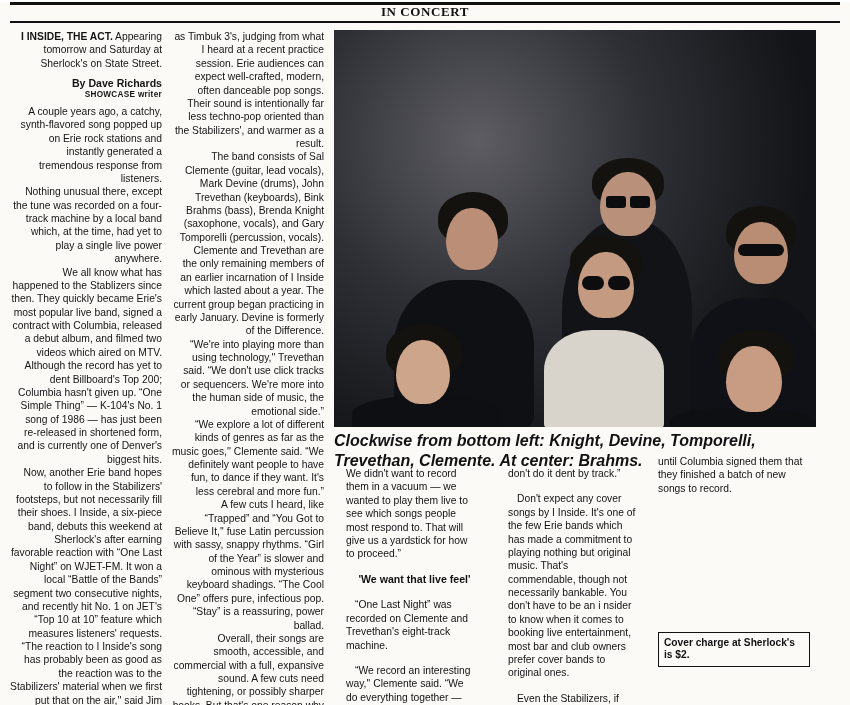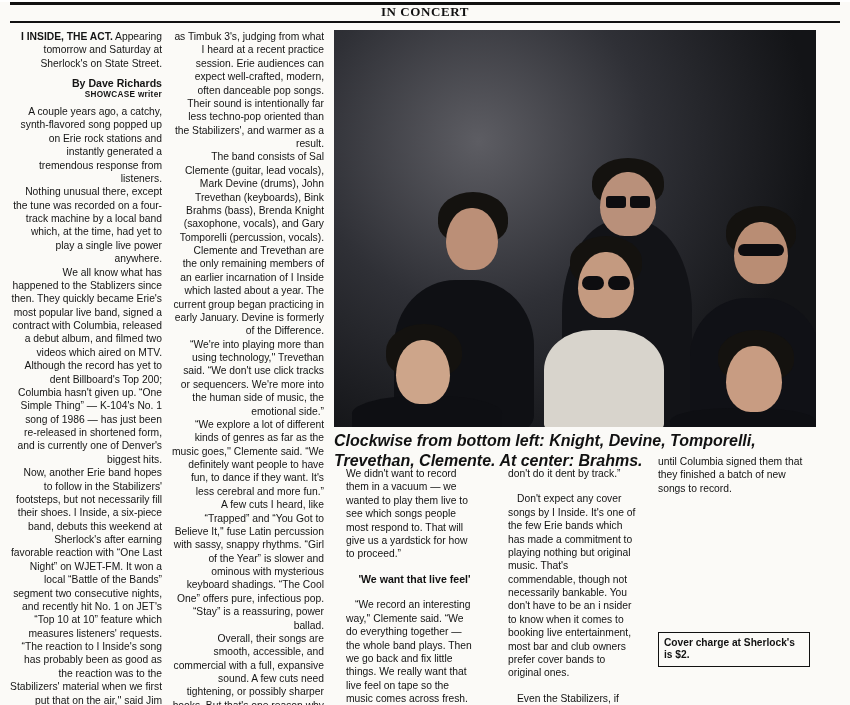--- a/index.html
+++ b/index.html
@@ -279,20 +279,21 @@
     <div class="bcol">
         <div class="spacer-fill"></div>
       </div>
     <div class="bcol">
         <div class="spacer-fill"></div>
       </div>
 
     <div class="bcol">
       <p class="noindent">We didn't want to record them in a vacuum — we wanted to play them live to see which songs people most respond to. That will give us a yardstick for how to proceed.”</p>
       <p class="subhead">'We want that live feel'</p>
+      <p>“One Last Night” was recorded on Clemente and Trevethan's eight-track machine.</p>
       <p>“We record an interesting way,'' Clemente said. “We do everything together — the whole band plays. Then we go back and fix little things. We really want that live feel on tape so the music comes across fresh. That's why we</p>
     </div>
 
     <div class="bcol">
       <p class="noindent">don't do it dent by track.”</p>
       <p>Don't expect any cover songs by I Inside. It's one of the few Erie bands which has made a commitment to playing nothing but original music. That's commendable, though not necessarily bankable. You don't have to be an i nsider to know when it comes to booking live entertainment, most bar and club owners prefer cover bands to original ones.</p>
       <p>Even the Stabilizers, if you remember, played two originals and umpteen covers when they did the Erie bar circuit. It wasn't</p>
     </div>
 
     <div class="bottom-right-holder">

